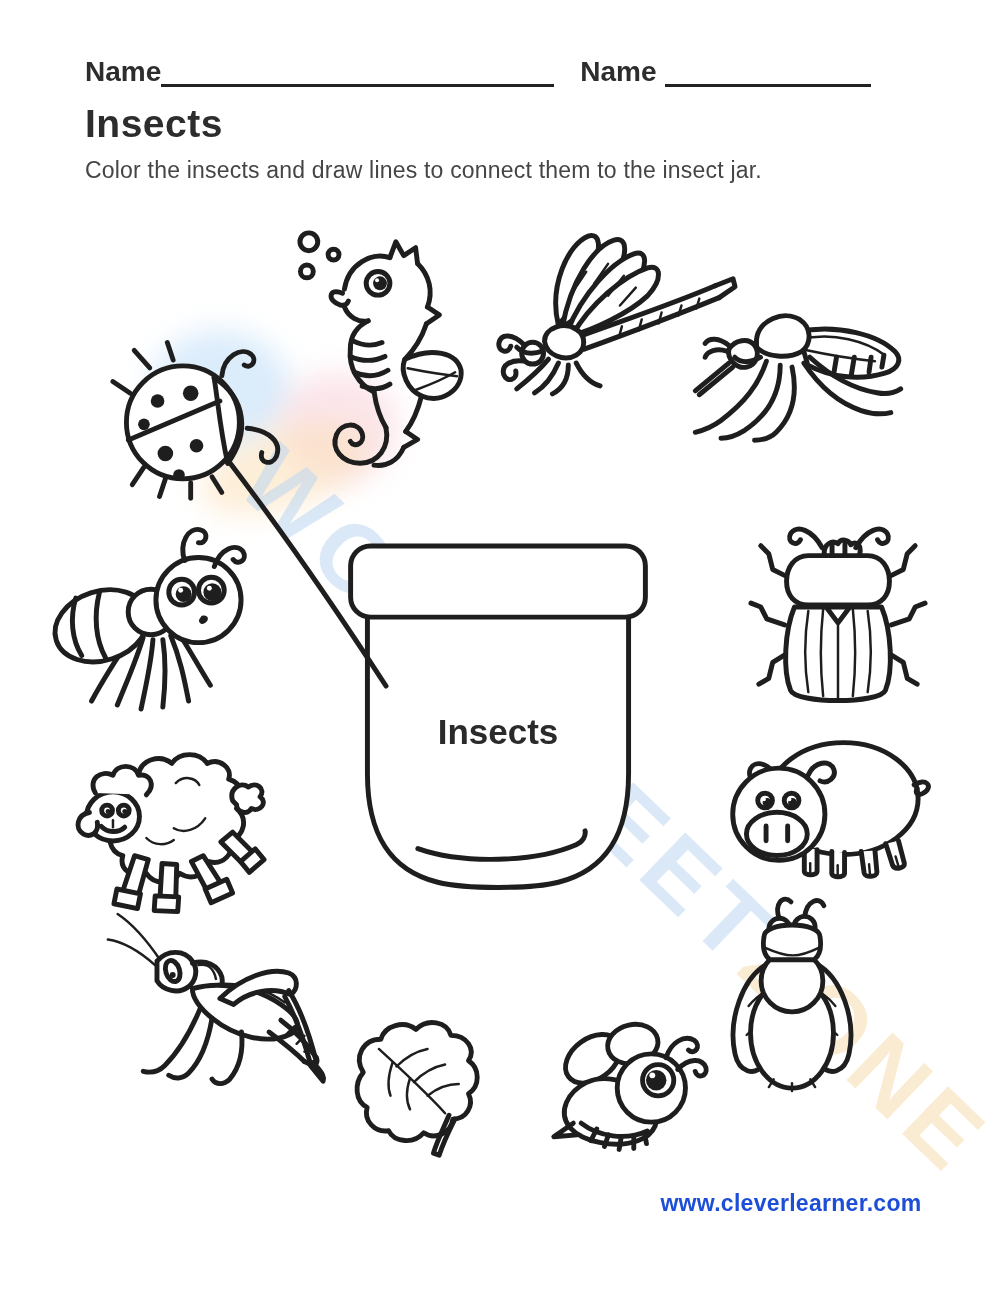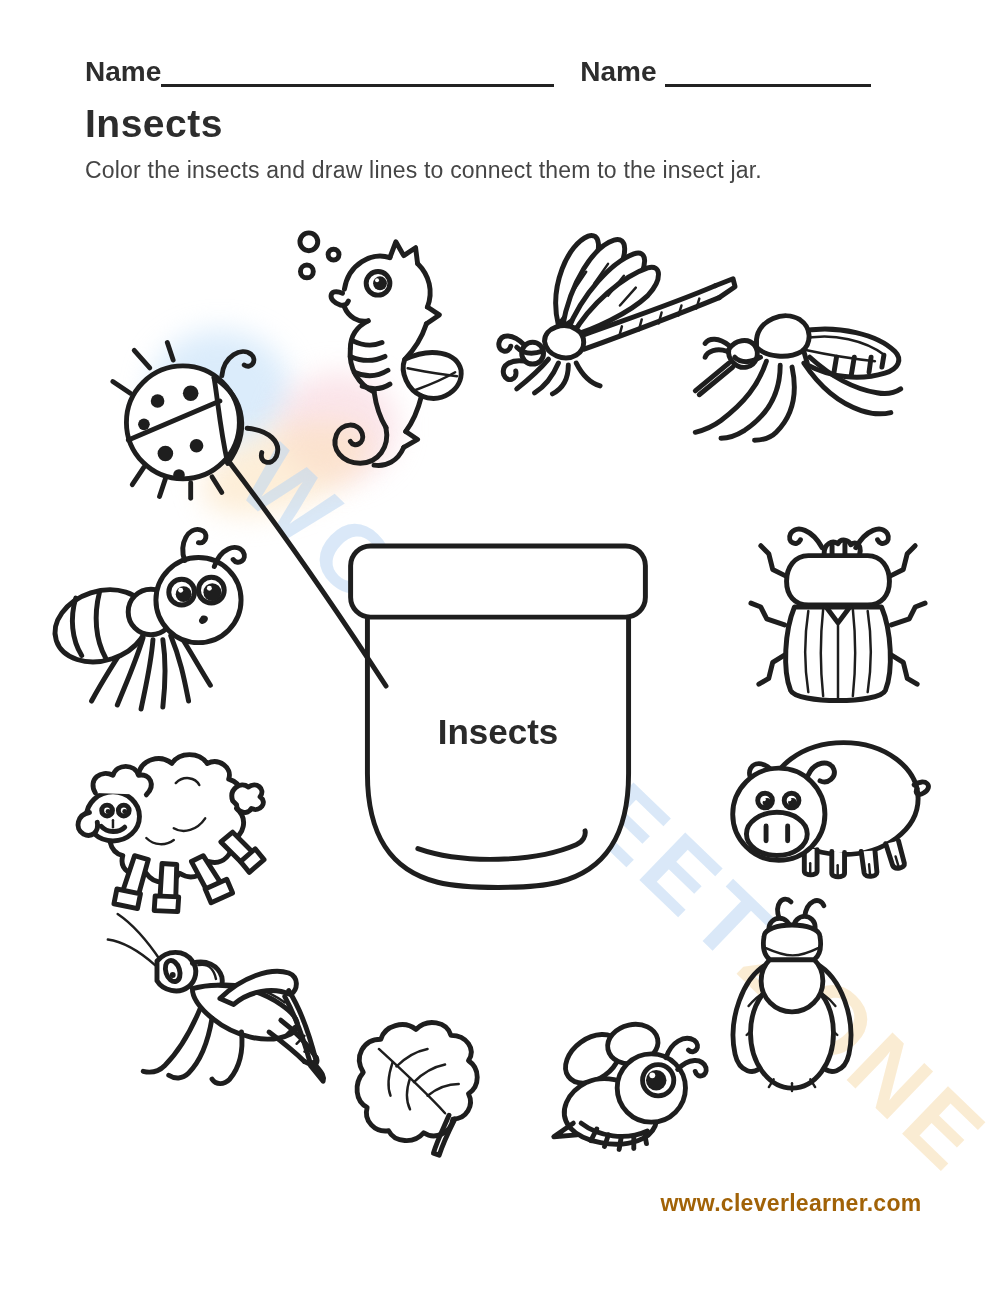--- a/index.html
+++ b/index.html
@@ -26,21 +26,21 @@
   
   svg{position:absolute;overflow:visible;}
   svg path,svg circle,svg ellipse,svg rect{stroke:#1e1e1e;stroke-width:5;stroke-linecap:round;stroke-linejoin:round;fill:none;}
   .f{fill:#ffffff;}
   .k{fill:#1e1e1e;stroke:none;}
   .w{fill:#ffffff;stroke:none;}
   .t{stroke-width:2.5;}
   
   .jar-text{left:344px;width:308px;text-align:center;font-size:35px;font-weight:600;color:#2a2a2a;}
   
-  .footer{left:645px;top:1190px;width:292px;text-align:center;font-size:23px;font-weight:600;color:#a16207;letter-spacing:0.3px;}
+  .footer{left:645px;top:1190px;width:292px;text-align:center;font-size:23px;font-weight:600;color:#1d4ed8;letter-spacing:0.3px;}
 </style>
 </head>
 <body>
 
 <div class="page">
 
   <div class="wm-blob abs" style="left:150px;top:330px;width:140px;height:120px;background:rgba(190,220,248,0.55);"></div>
   <div class="wm-blob abs" style="left:278px;top:372px;width:120px;height:110px;background:rgba(248,203,214,0.5);"></div>
   <div class="wm-blob abs" style="left:198px;top:428px;width:175px;height:80px;background:rgba(252,224,184,0.55);transform:rotate(-18deg);"></div>
 

